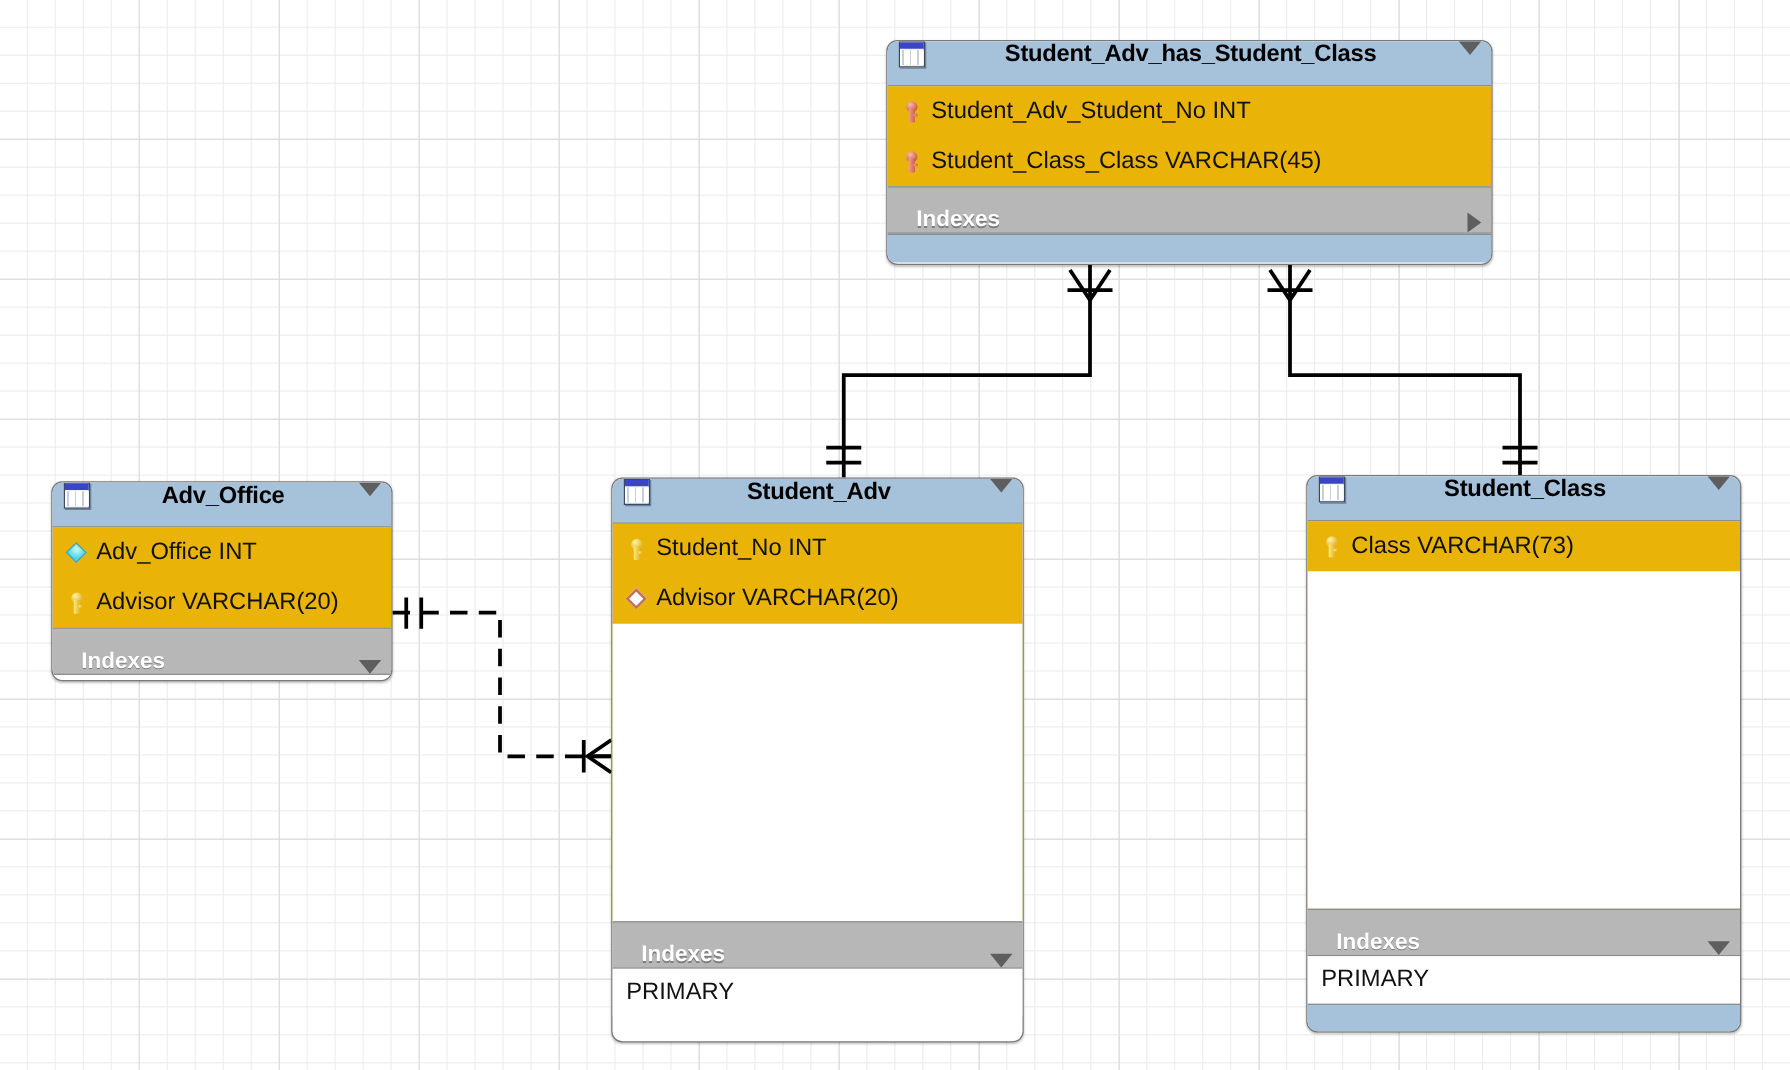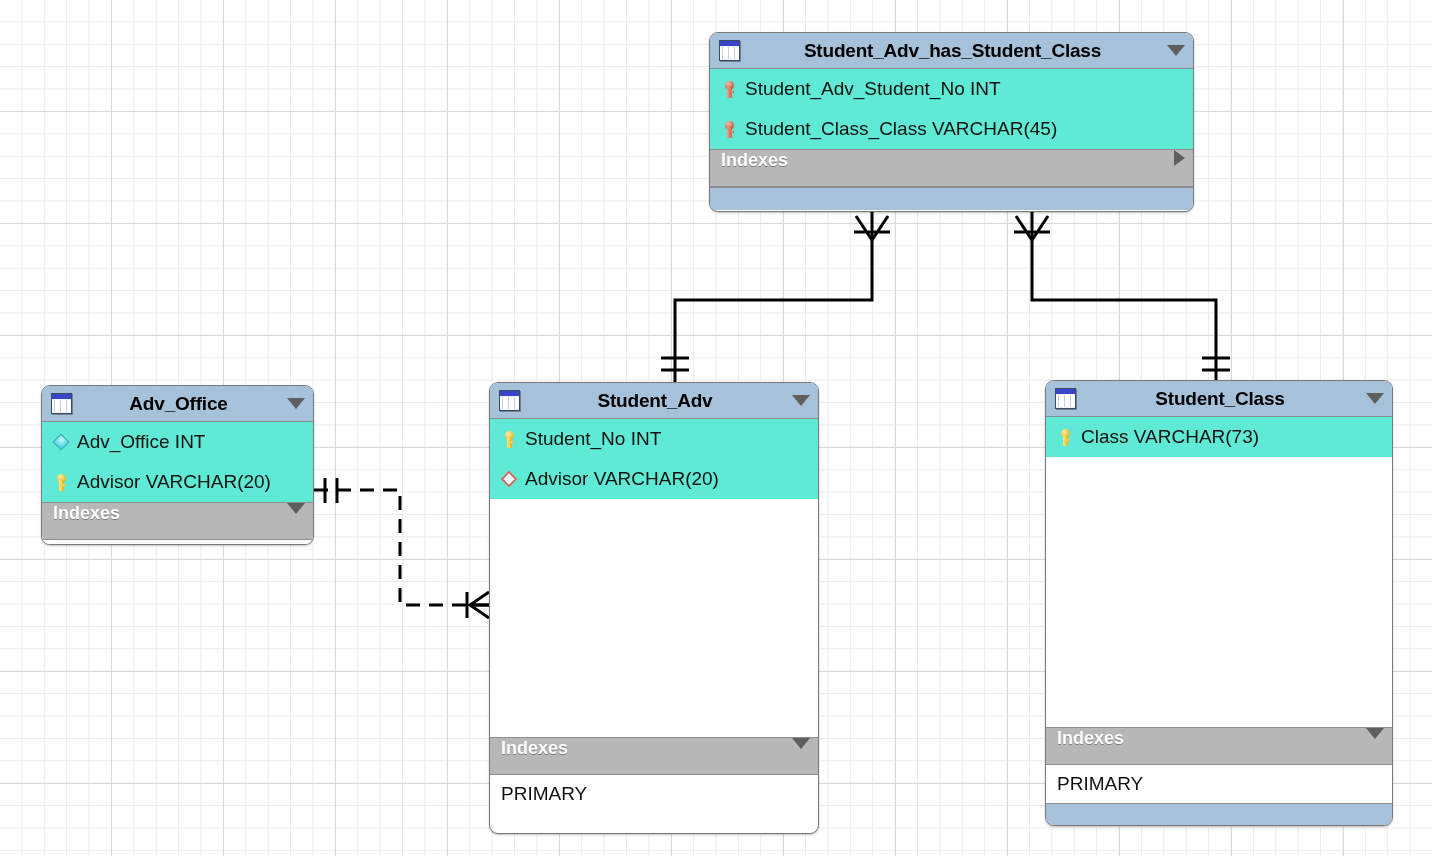--- a/index.html
+++ b/index.html
@@ -33,21 +33,21 @@
     border:1px solid #7a7a7a;
     border-radius:9px;
     background:#ffffff;
     box-sizing:border-box;
     overflow:hidden;
     box-shadow:0 1px 2px rgba(0,0,0,.25);
   }
   .tbl-header{
     height:36px;
     background:#a6c1da;
-    display:flex;align-items:center;
+    display:flex;
     padding:0 8px 0 9px;
     border-bottom:1px solid #8d8d8d;
     box-sizing:border-box;
   }
   .tbl-title{
     flex:1;
     font-weight:bold;
     font-size:19px;
     color:#000;
     text-align:center;
@@ -84,21 +84,21 @@
   .tbl-icon::after{
     content:"";position:absolute;left:0;right:0;top:6px;bottom:1px;
     background:
       linear-gradient(to right,
         #ffffff 0 2px, #c8cfdb 2px 3px,
         #ffffff 3px 8px, #c8cfdb 8px 9px,
         #ffffff 9px 14px, #c8cfdb 14px 15px,
         #ffffff 15px 100%);
   }
 
-  .col-list{background:#5eead4;}
+  .col-list{background:#eab308;}
   .col-row{
     display:flex;align-items:center;
     height:40px;
     padding-left:11px;
     font-size:19px;color:#111;
     white-space:nowrap;
     box-sizing:border-box;
   }
   .col-label{margin-left:7px;}
 
@@ -132,22 +132,22 @@
     border:1px solid #3aa8b6;
   }
   .ico-diamond.hollow .d{
     background:#ffffff;
     border:2px solid #c2705c;
   }
 
   .idx-bar{
     height:38px;
     background:#b7b7b7;
-    display:flex;align-items:flex-start;
-    padding:0 8px 0 11px;
+    display:flex;align-items:flex-end;
+    padding:0 8px 0 23px;
     border-top:1px solid #8d8d8d;
     border-bottom:1px solid #8d8d8d;
     box-sizing:border-box;
   }
   .idx-bar .idx-label{
     flex:1;font-weight:bold;font-size:18px;color:#ffffff;
     text-shadow:0 1px 0 rgba(110,110,110,.8);
   }
   .idx-list{background:#fff;}
   .idx-row{

